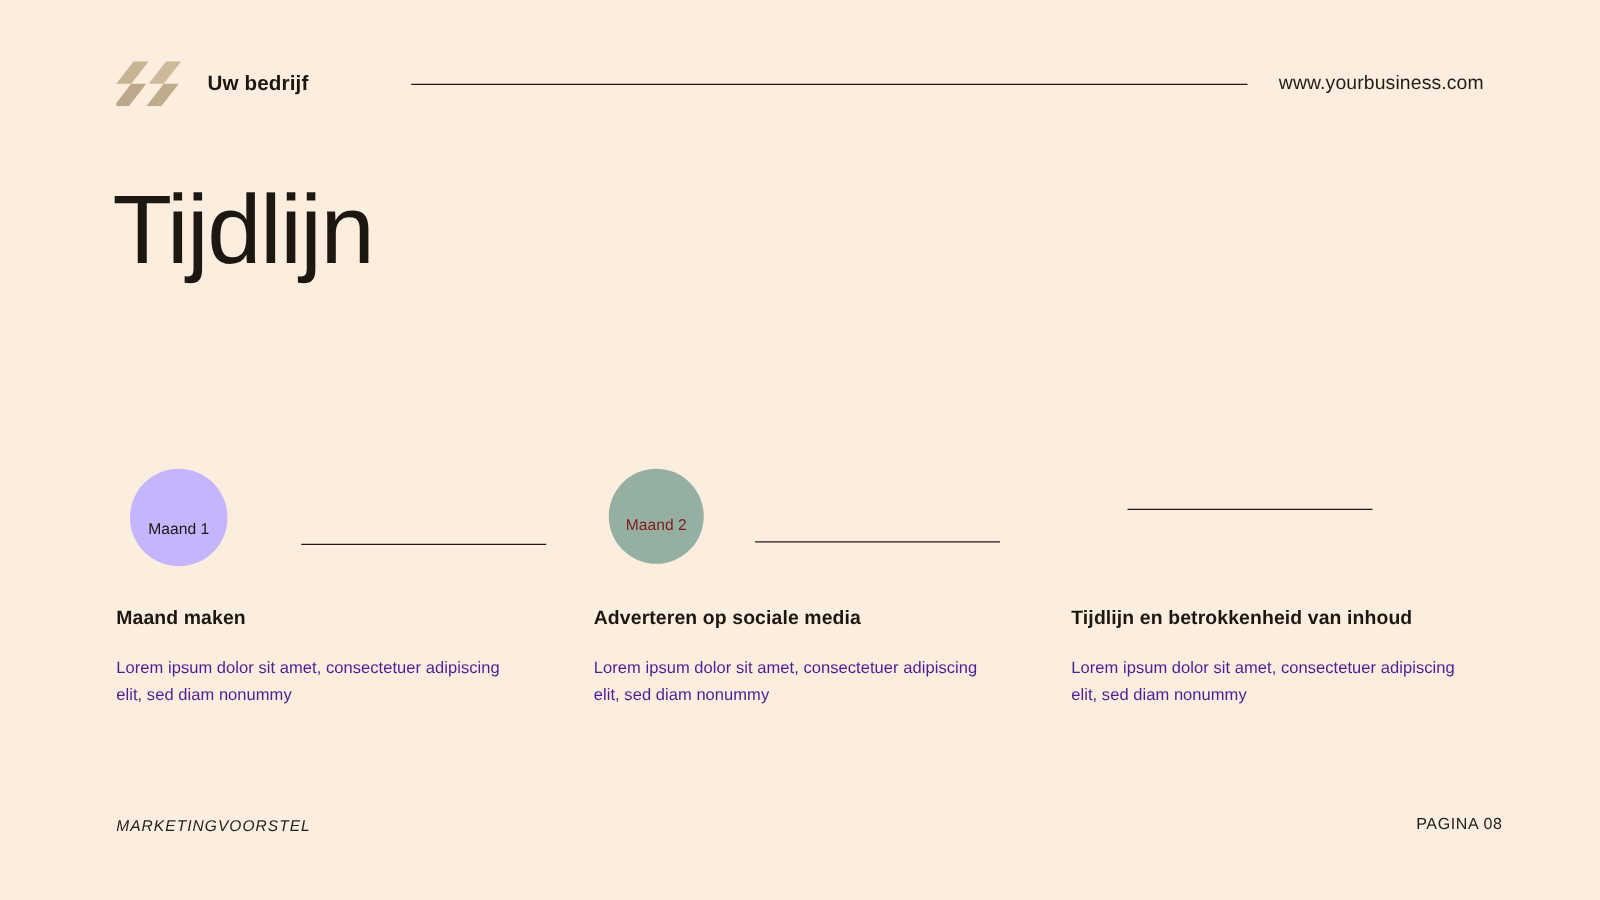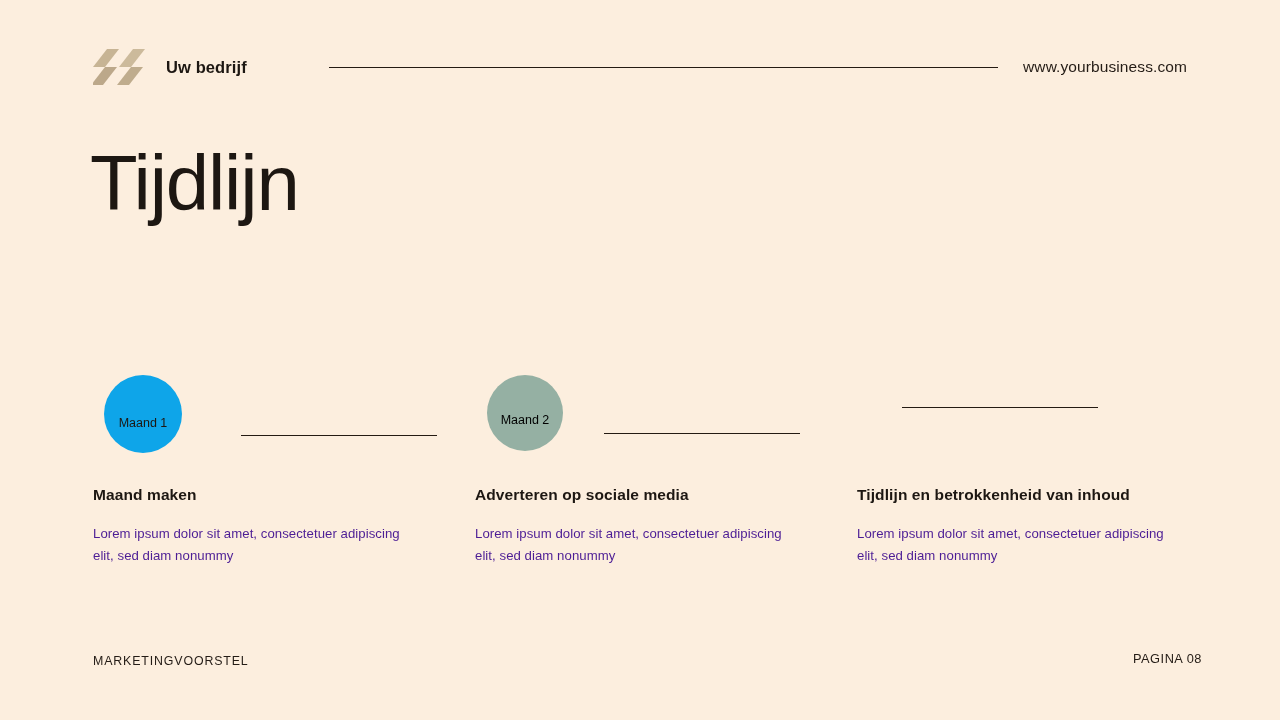--- a/index.html
+++ b/index.html
@@ -126,31 +126,31 @@
   }
 
   .bubble-label {
     display: block;
     padding-top: 2px;
   }
 
   .bubble-1 {
     width: 78px;
     height: 78px;
-    background: #0ea5e9;
+    background: #c4b5fd;
     color: #1d1712;
     font-size: 12.5px;
   }
   .bubble-1 .bubble-label { transform: translateY(9px); }
 
   .bubble-2 {
     width: 76px;
     height: 76px;
     background: #95B0A3;
-    color: #000000;
+    color: #7f1d1d;
     font-size: 12.5px;
   }
   .bubble-2 .bubble-label { transform: translateY(7px); }
 
   .bubble-3 {
     width: 82px;
     height: 82px;
     background: #171313;
     color: #f7f1ea;
     font-size: 12.5px;
@@ -204,20 +204,21 @@
   }
 
   
   .footer-left {
     position: absolute;
     left: 93px;
     top: 654px;
     font-size: 12.4px;
     letter-spacing: 0.85px;
     color: #241c16;
+    font-style: italic;
   }
 
   .footer-right {
     position: absolute;
     right: 78px;
     top: 651px;
     font-size: 12.8px;
     letter-spacing: 0.5px;
     color: #241c16;
   }

